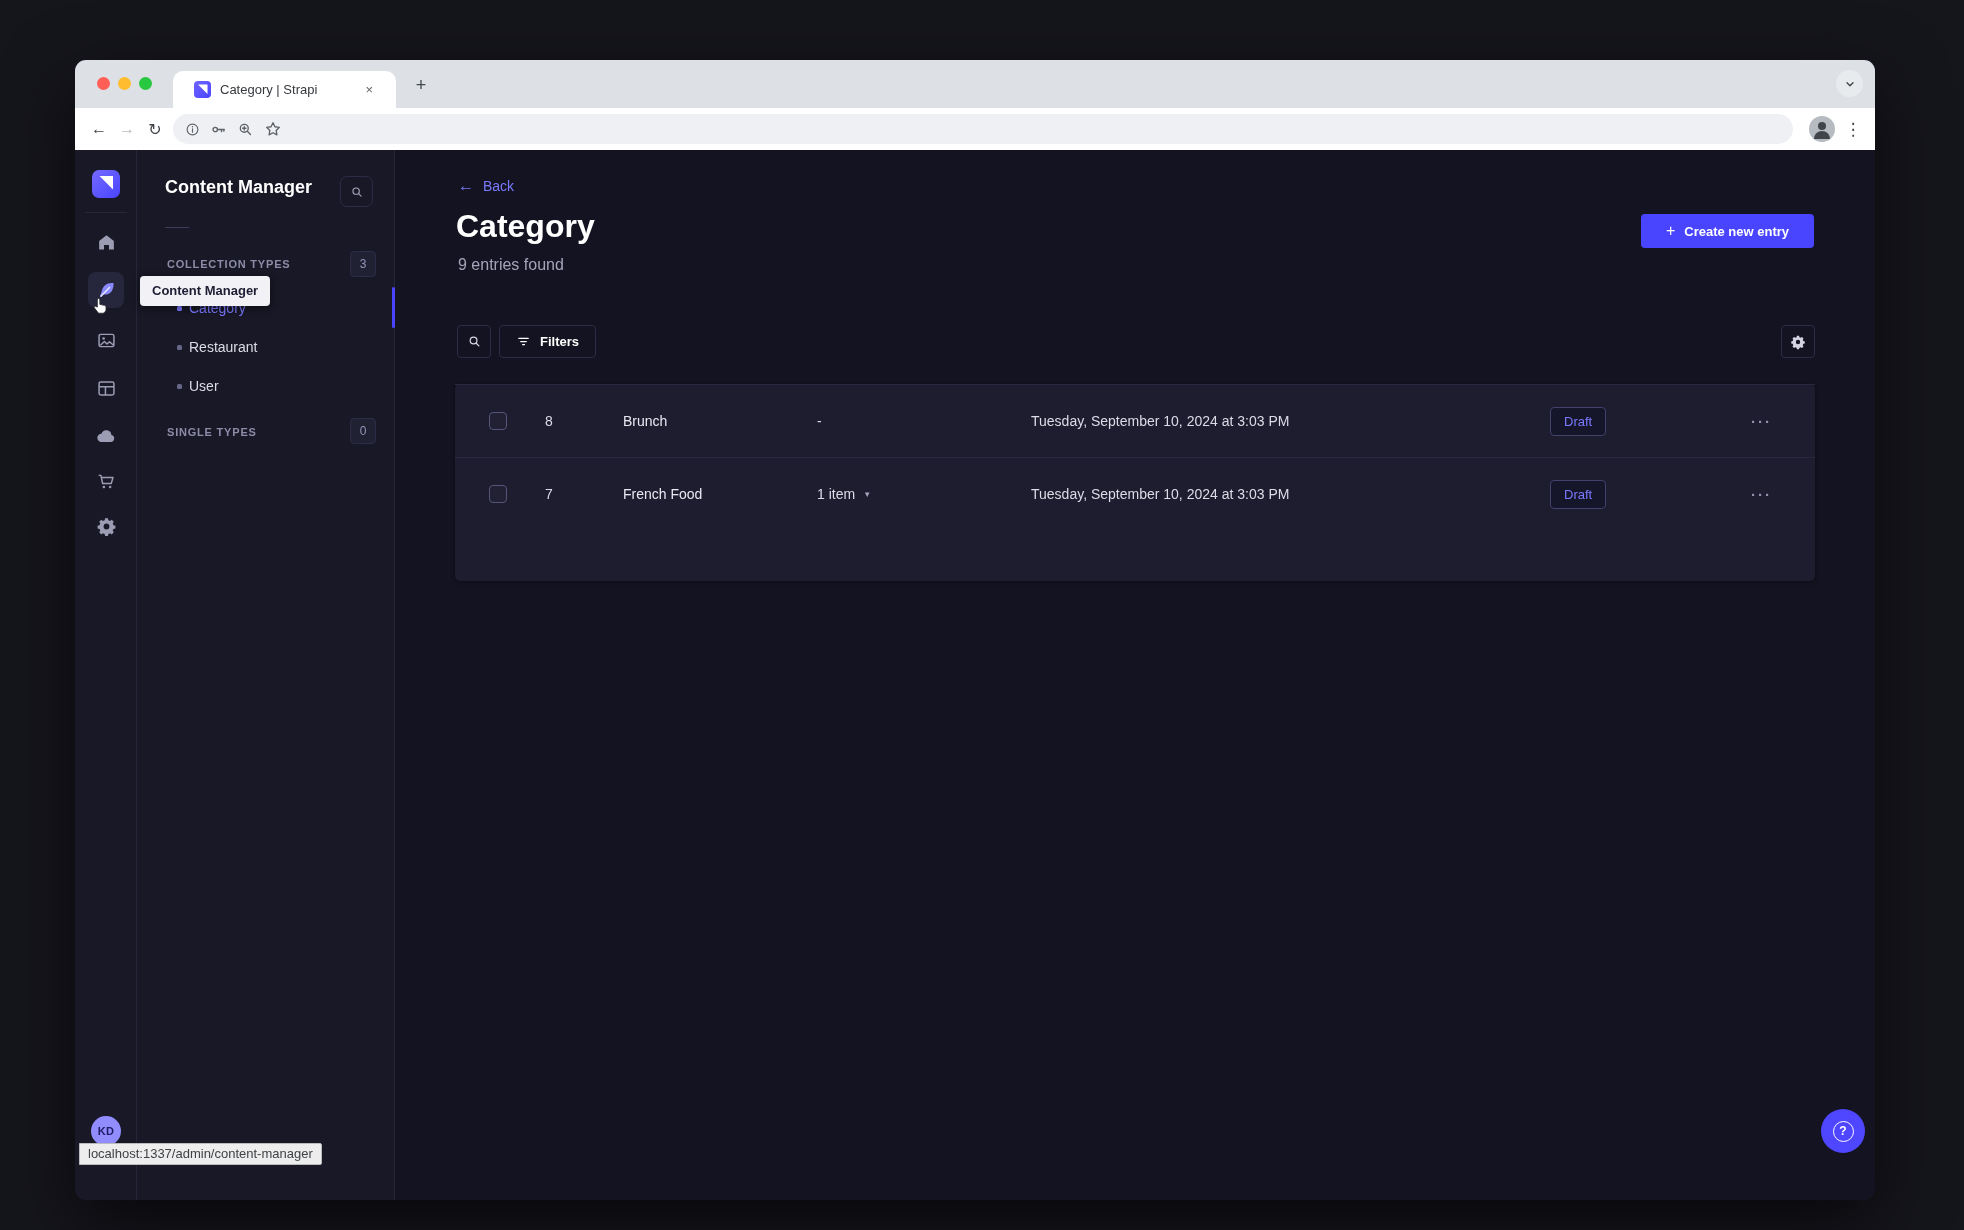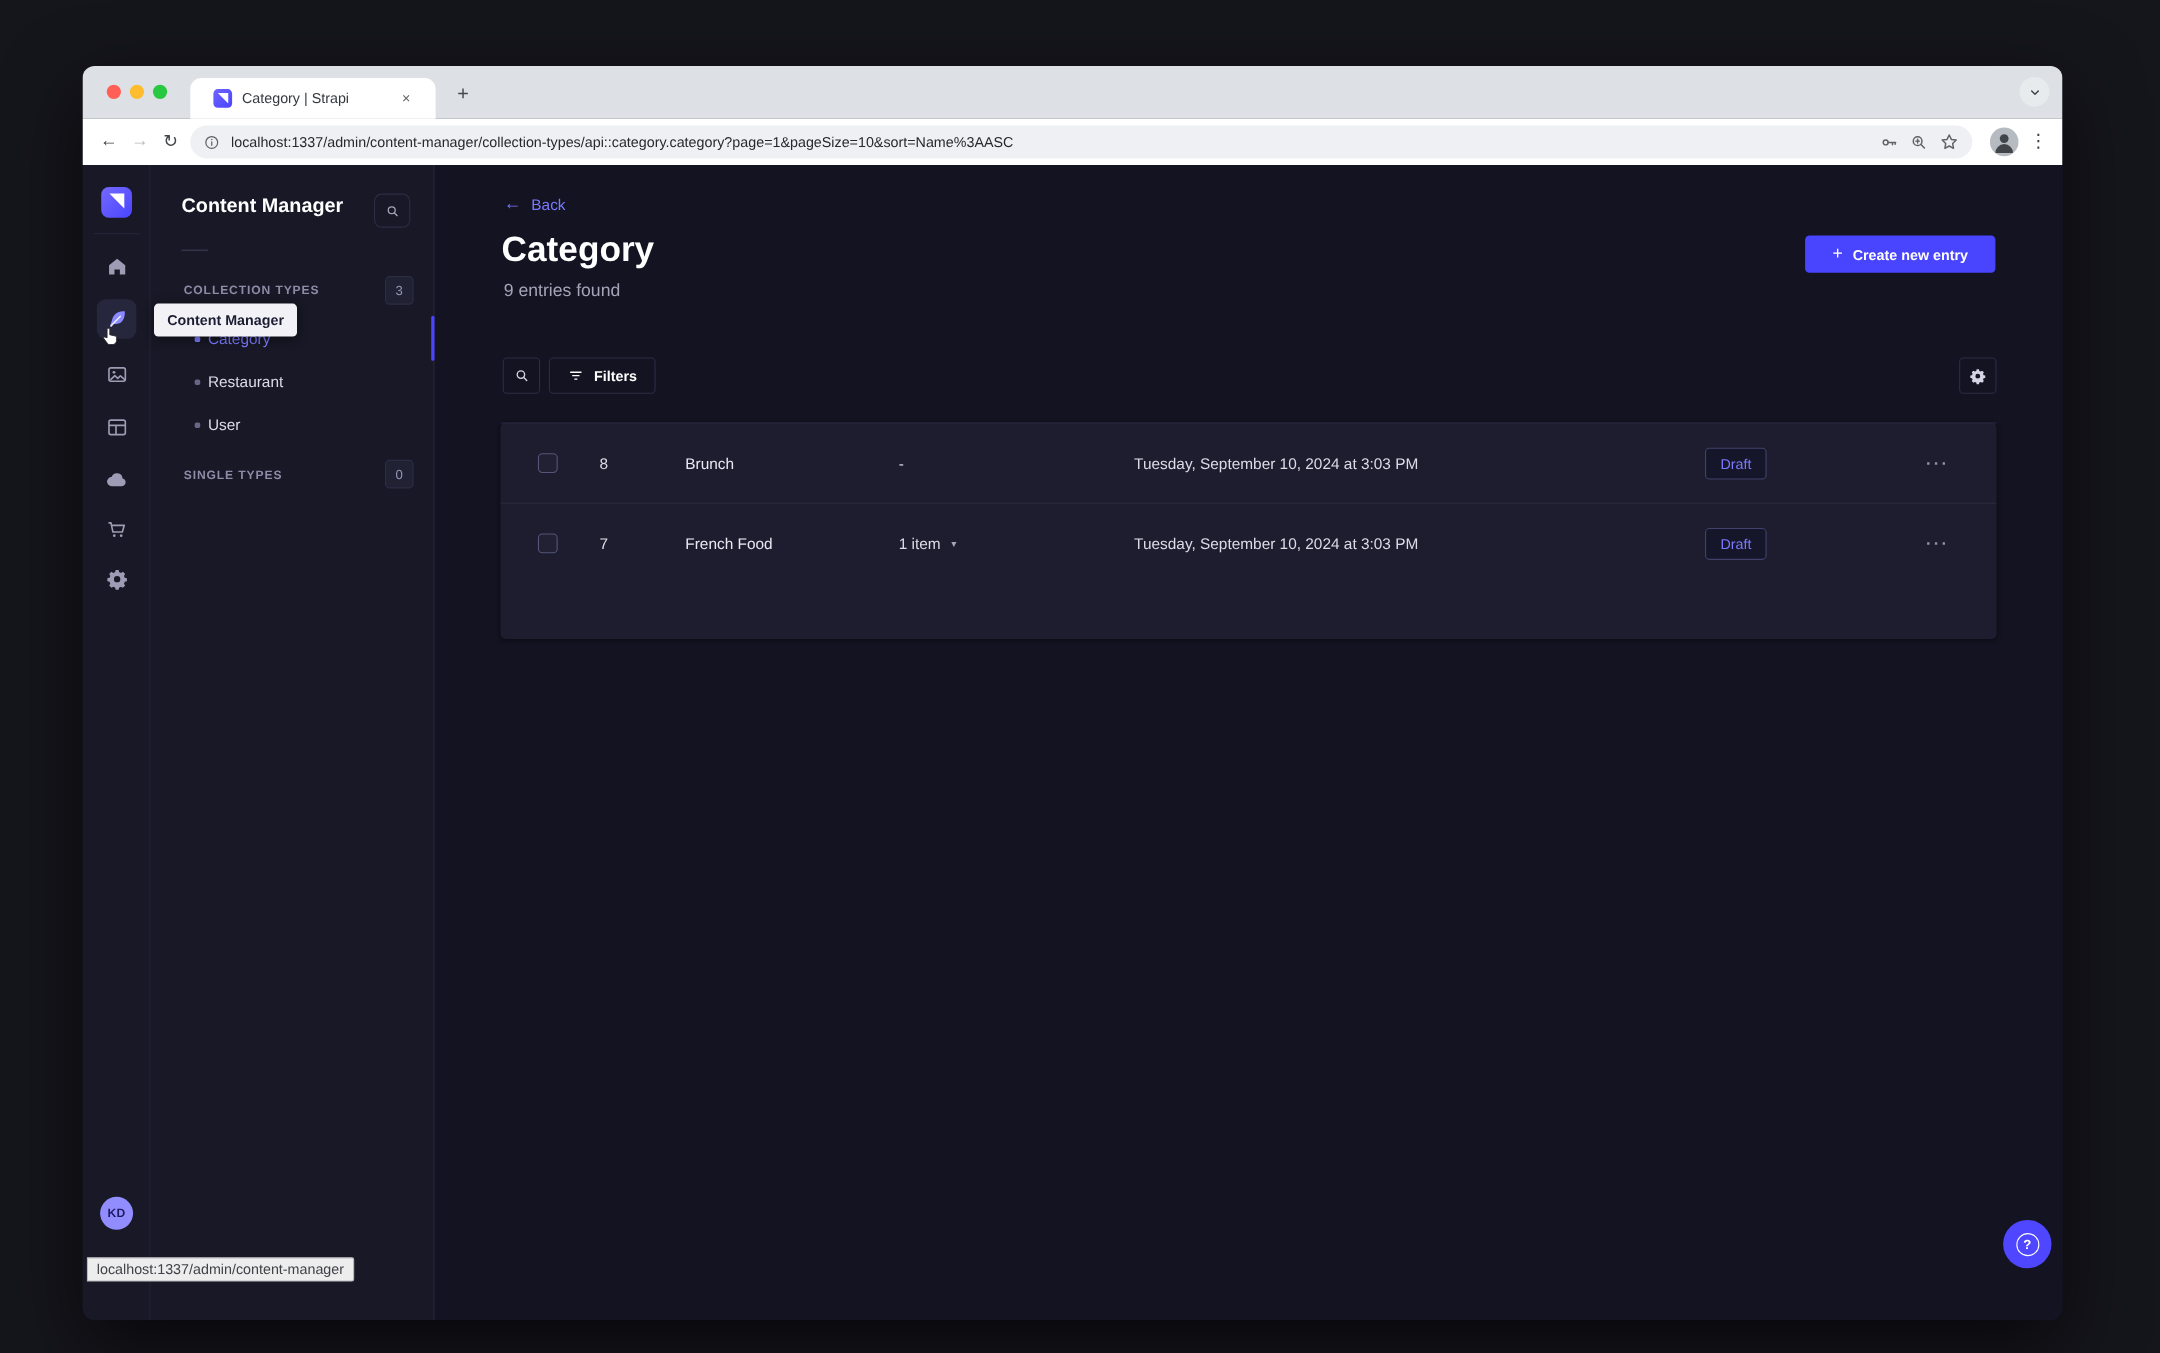--- a/index.html
+++ b/index.html
@@ -46,21 +46,21 @@
 
   .rail { position:absolute; left:0; top:0; width:62px; height:100%; background:#181826;
           border-right:1px solid #26263a; }
   .slogo { position:absolute; left:17px; top:20px; width:28px; height:28px; border-radius:7px;
            background:linear-gradient(135deg,#7569ff,#4945ff); position:absolute; }
   .rail-div { position:absolute; left:10px; top:62px; width:42px; height:1px; background:#26263a; }
   .railbtn { position:absolute; left:17px; width:28px; height:28px; display:flex; align-items:center;
              justify-content:center; color:#9c9cb4; }
   .railbtn.active { left:13px; width:36px; height:36px; background:#26263c; border-radius:8px; }
   .cursor-hand { position:absolute; left:17px; top:147px; width:17px; height:17px; z-index:6; }
-  .kd { position:absolute; left:16px; top:938px; width:30px; height:30px; border-radius:50%;
+  .kd { position:absolute; left:16px; top:966px; width:30px; height:30px; border-radius:50%;
         background:#918dff; color:#1e1b66; font-size:11px; font-weight:bold; display:flex;
         align-items:center; justify-content:center; letter-spacing:.3px; }
 
   .subnav { position:absolute; left:62px; top:0; width:258px; height:100%; background:#181826;
             border-right:1px solid #26263a; }
   .subnav-title { position:absolute; left:28px; top:27px; font-size:18px; font-weight:700; color:#fff; }
   .subnav-search { position:absolute; left:203px; top:26px; width:33px; height:31px; border:1px solid #2c2c46;
                    border-radius:7px; display:flex; align-items:center; justify-content:center; color:#a5a5ba; }
   .subnav-div { position:absolute; left:28px; top:77px; width:24px; height:1px; background:#3c3c58; }
   .sec-label { position:absolute; left:30px; font-size:11px; font-weight:700; letter-spacing:.8px;
@@ -158,21 +158,20 @@
     <span class="navbtn disabled">→</span>
     <span class="navbtn">↻</span>
     <div class="omnibox">
       <span class="boxicon">
         <svg width="15" height="15" viewBox="0 0 24 24" fill="none" stroke="#5f6368" stroke-width="1.8">
             <circle cx="12" cy="12" r="8.6"></circle>
             <line x1="12" y1="11" x2="12" y2="16.2" stroke-linecap="round"></line>
             <circle cx="12" cy="7.6" r="1.15" fill="#5f6368" stroke="none"></circle>
           </svg>
       </span>
-      <span class="urltext">localhost:1337/admin/content-manager/collection-types/api::category.category?page=1&amp;pageSize=10&amp;sort=Name%3AASC</span>
       <span class="boxicon">
         <svg width="17" height="17" viewBox="0 0 24 24" fill="none" stroke="#5f6368" stroke-width="1.9" stroke-linecap="round">
             <circle cx="7.4" cy="12" r="3.1"></circle>
             <path d="M10.6 12h9.6M16.2 12v3M19.6 12v2.4"></path>
           </svg>
       </span>
       <span class="boxicon">
         <svg width="17" height="17" viewBox="0 0 24 24" fill="none" stroke="#5f6368" stroke-width="1.9" stroke-linecap="round">
             <circle cx="10.3" cy="10.3" r="5.6"></circle>
             <line x1="14.6" y1="14.6" x2="19" y2="19"></line>

